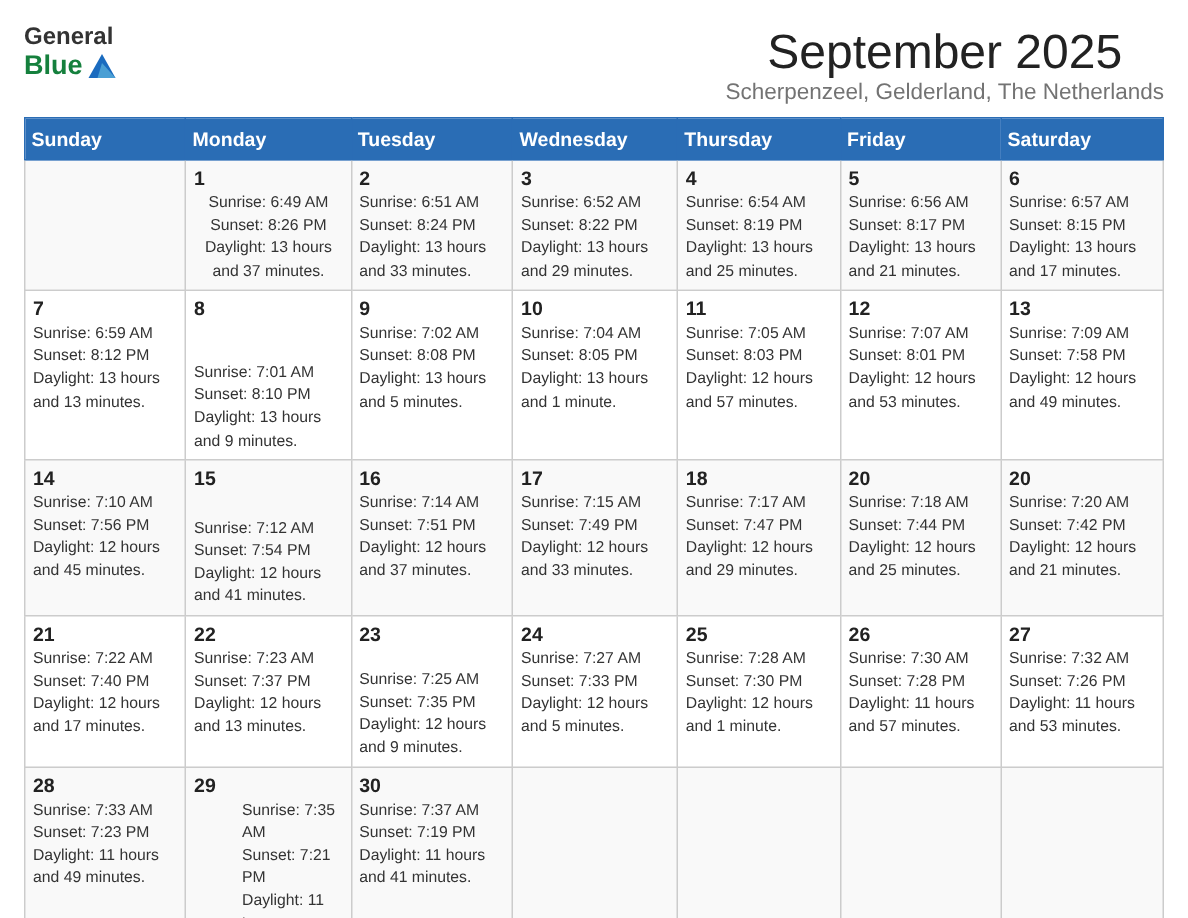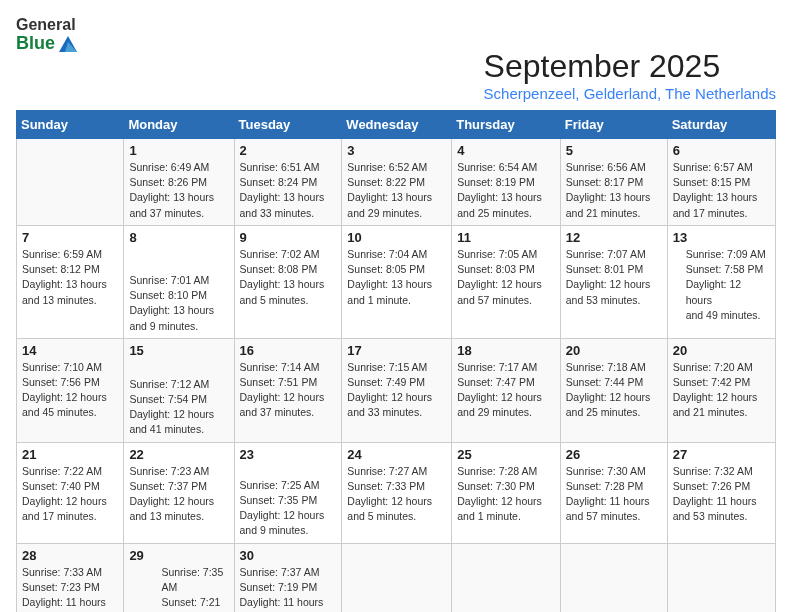--- a/index.html
+++ b/index.html
@@ -15,31 +15,30 @@
       align-items: flex-start;
       justify-content: space-between;
       margin-bottom: 8px;
     }
     .logo {
       display: flex;
       align-items: center;
       gap: 2px;
     }
     .title-block {
-      text-align: left;
-      margin-top: 32px;
+      text-align: center;
     }
     .month-title {
       font-size: 32px;
       font-weight: normal;
       color: #222;
     }
     .location-title {
       font-size: 15px;
-      color: #3b82f6;
+      color: #737373;
     }
     table {
       width: 100%;
       border-collapse: collapse;
       font-size: 11px;
     }
     thead tr th {
       background-color: #2a6db5;
       color: #fff;
       padding: 6px 4px;
@@ -112,21 +111,21 @@
         <th>Thursday</th>
         <th>Friday</th>
         <th>Saturday</th>
       </tr>
   </thead>
   <tbody id="calendar-body">
   <tr>
         <td class="empty-cell"></td>
         <td>
           <span class="day-number">1</span>
-          <div class="day-info" style="white-space: pre-line;">Sunrise: 6:49 AM
+          <div class="day-info" style="white-space: pre-line; text-align: center;">Sunrise: 6:49 AM
 Sunset: 8:26 PM
 Daylight: 13 hours
 and 37 minutes.</div>
         </td>
         <td>
           <span class="day-number">2</span>
           <div class="day-info" style="white-space: pre-line;">Sunrise: 6:51 AM
 Sunset: 8:24 PM
 Daylight: 13 hours
 and 33 minutes.</div>
@@ -198,21 +197,21 @@
         </td>
         <td>
           <span class="day-number">12</span>
           <div class="day-info" style="white-space: pre-line;">Sunrise: 7:07 AM
 Sunset: 8:01 PM
 Daylight: 12 hours
 and 53 minutes.</div>
         </td>
         <td>
           <span class="day-number">13</span>
-          <div class="day-info" style="white-space: pre-line; margin-left: 13px;">Sunrise: 7:09 AM
+          <div class="day-info" style="white-space: pre-line;">Sunrise: 7:09 AM
 Sunset: 7:58 PM
 Daylight: 12 hours
 and 49 minutes.</div>
         </td>
       </tr>
       <tr>
         <td>
           <span class="day-number">14</span>
           <div class="day-info" style="white-space: pre-line;">Sunrise: 7:10 AM
 Sunset: 7:56 PM

